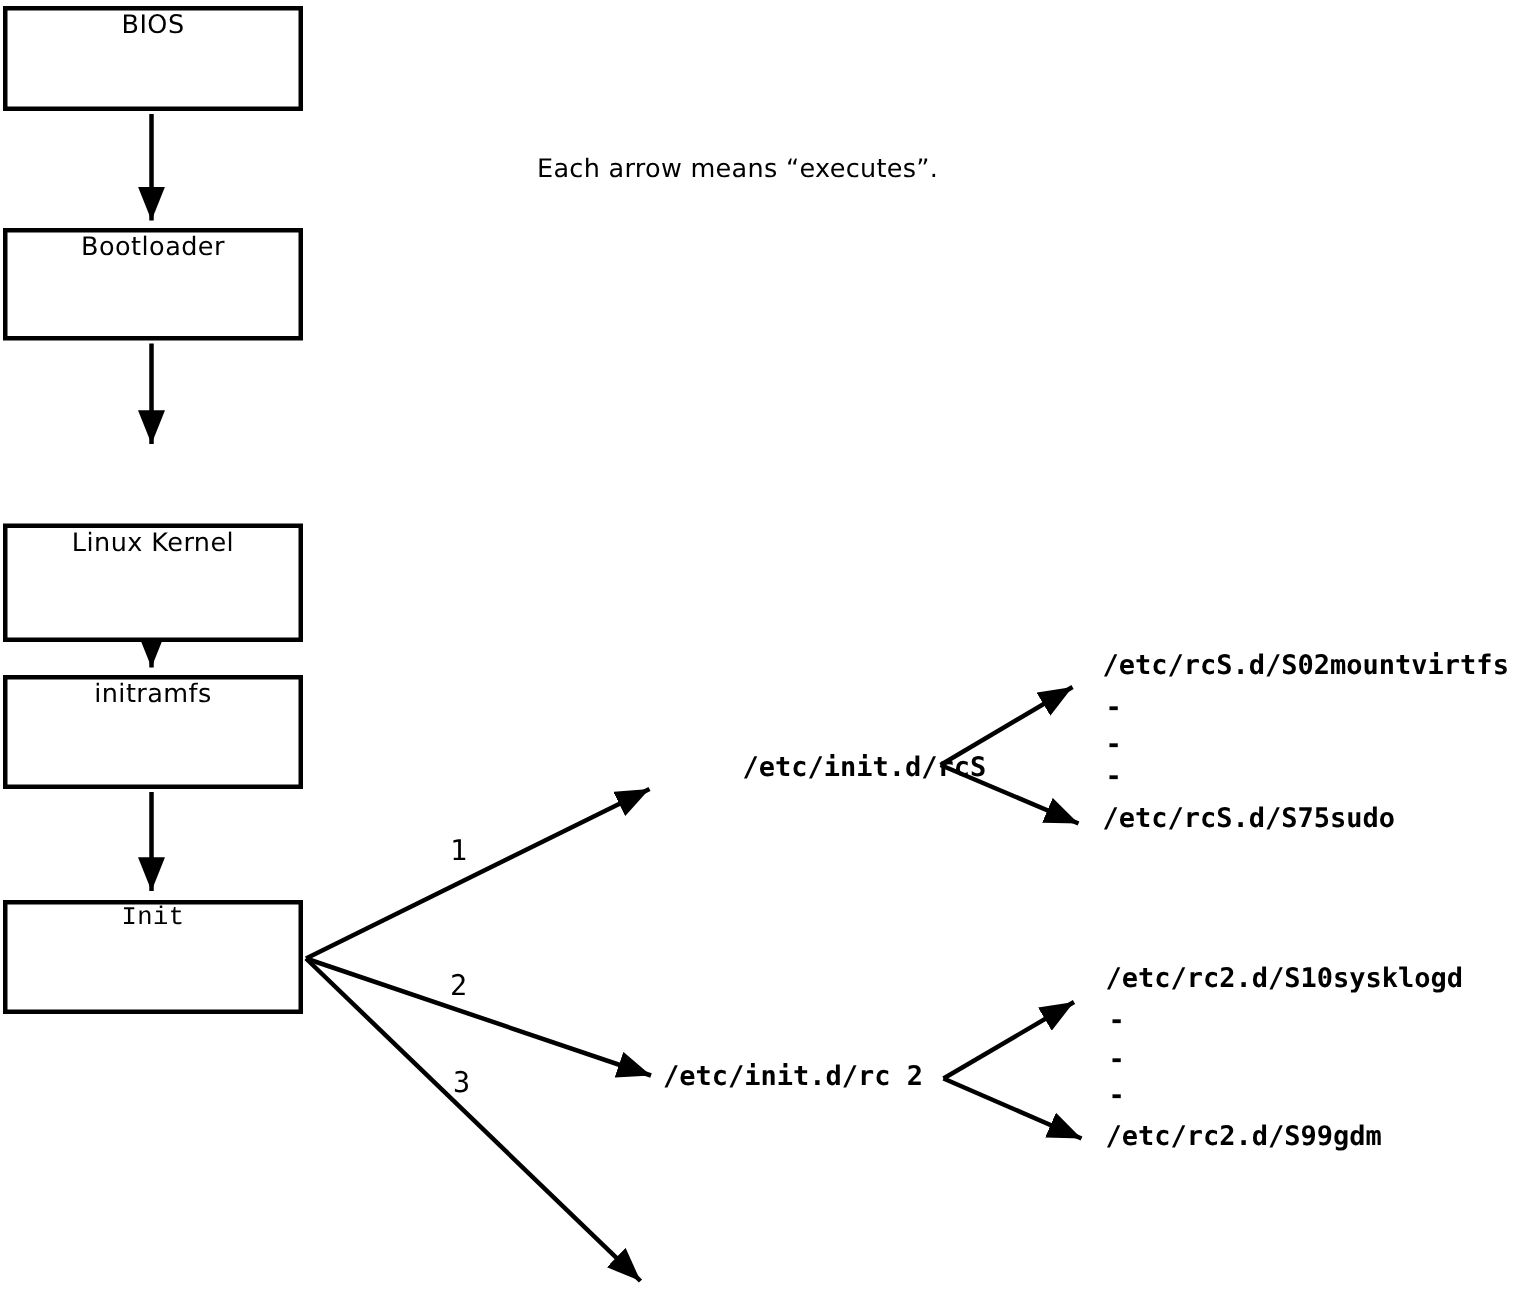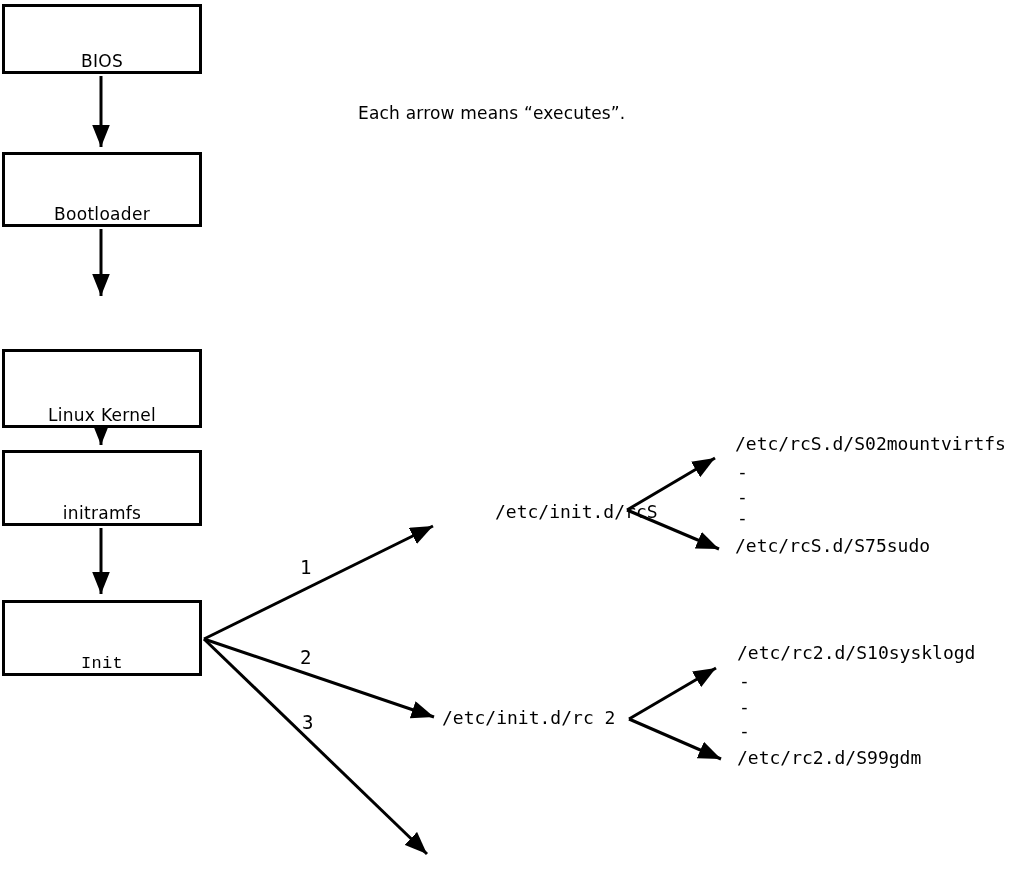--- a/index.html
+++ b/index.html
@@ -24,21 +24,21 @@
     height: 875px;
   }
   .node-box {
     position: absolute;
     left: 2px;
     width: 200px;
     border: 3px solid #000000;
     background: #ffffff;
     box-sizing: border-box;
     display: flex;
-    align-items: flex-end;
+    align-items: flex-start;
     justify-content: center;
     font-size: 17px;
     letter-spacing: 0.3px;
   }
   .box-bios       { top: 4px;   height: 70px; }
   .box-bootloader { top: 152px; height: 75px; }
   .box-kernel     { top: 301px; height: 79px; margin-top: 48px; }
   .box-initramfs  { top: 450px; height: 76px; }
   .box-init       { top: 600px; height: 76px; font-family: Liberation Mono, monospace; }
 
@@ -49,20 +49,21 @@
     font-size: 17px;
     letter-spacing: 0.2px;
     white-space: pre;
   }
   .mono {
     position: absolute;
     font-family: "DejaVu Sans Mono", "Liberation Mono", monospace;
     font-size: 18px;
     line-height: 22px;
     white-space: pre;
+    font-weight: bold;
   }
   .edge-num {
     position: absolute;
     font-family: "DejaVu Sans Mono", "Liberation Mono", monospace;
     font-size: 19px;
     line-height: 22px;
   }
   .t-rcs        { left: 447px; top: 501px; margin-left: 48px; }
   .t-rc2        { left: 442px; top: 707px; }
   .t-getty      { left: 450px; top: 851px; margin-top: 36px; }

